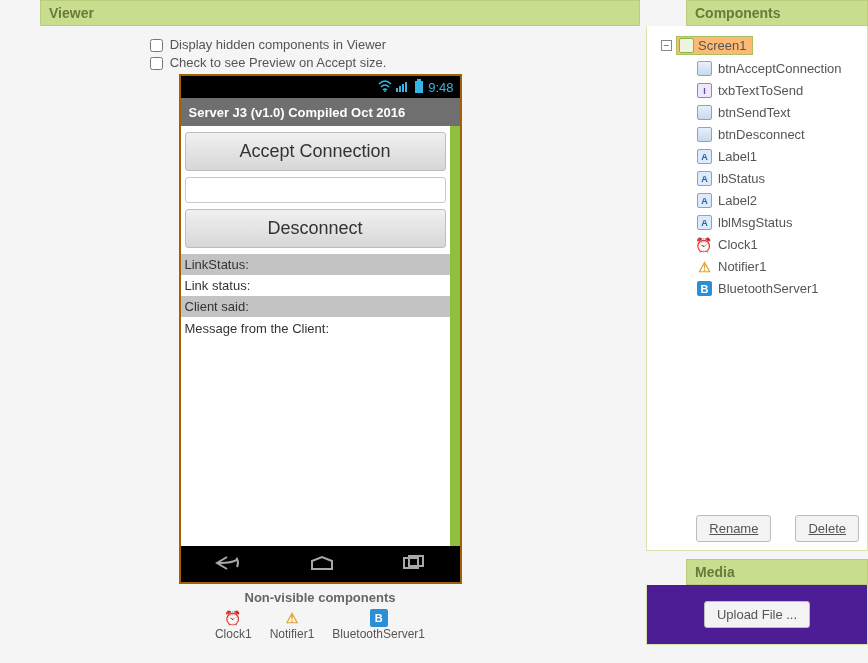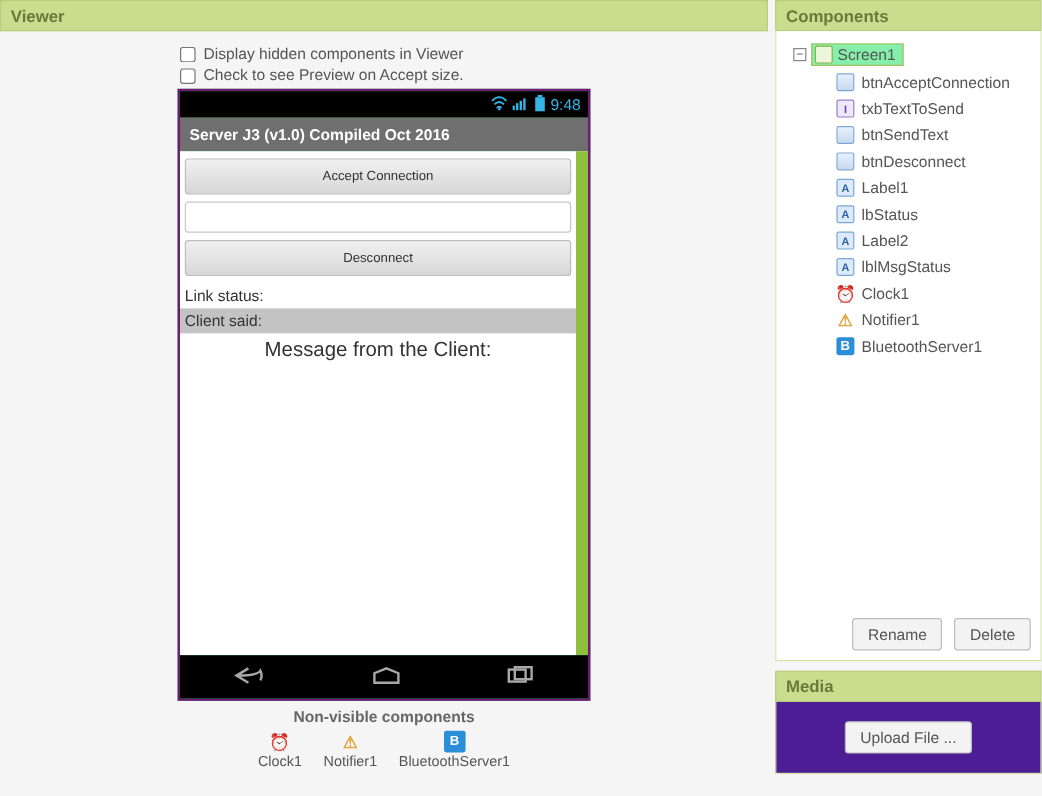--- a/index.html
+++ b/index.html
@@ -28,20 +28,21 @@
     gap: 8px;
     padding-left: 6px;
   }
   .panel-header {
     background: #c9dd8f;
     border: 1px solid #b9cd7d;
     padding: 4px 8px;
     font-weight: bold;
     color: #6b7a3a;
     font-size: 14px;
+    margin-left: 40px;
   }
   
   .viewer-body {
     flex: 1;
     padding: 10px 0 0 0;
     display: flex;
     flex-direction: column;
     align-items: center;
   }
   .viewer-opts {
@@ -53,24 +54,24 @@
     font-size: 13px;
     color: #555;
     line-height: 18px;
   }
   .viewer-opts input[type=checkbox] {
     vertical-align: middle;
     margin-right: 3px;
   }
   
   .phone-frame {
-    width: 344px;
+    width: 283px;
     height: 510px;
-    border: 2px solid #701a75;
-    background: #22c55e;
+    border: 2px solid #a16207;
+    background: #a21caf;
     display: flex;
     flex-direction: column;
     position: relative;
   }
   .status-bar {
     height: 22px;
     background: #000;
     color: #34b5e5;
     display: flex;
     justify-content: flex-end;
@@ -100,21 +101,21 @@
     flex-direction: column;
     padding: 6px 4px 0 4px;
   }
   .ai-button {
     background: linear-gradient(#f0f0f0,#d7d7d7);
     border: 1px solid #bdbdbd;
     border-radius: 3px;
     padding: 8px 0;
     text-align: center;
     margin-bottom: 6px;
-    font-size: 11px;
+    font-size: 18px;
     color: #333;
   }
   .ai-input {
     border: 1px solid #c8c8c8;
     border-radius: 3px;
     height: 26px;
     margin-bottom: 6px;
     background: #fff;
   }
   .ai-label-grey {
@@ -128,24 +129,23 @@
     background: #fff;
     padding: 3px 4px;
     font-size: 13px;
     color: #333;
     margin: 0 -4px;
   }
   .msg-fill {
     flex: 1;
     background: #fff;
     padding: 4px;
-    font-size: 17px;
+    font-size: 13px;
     color: #333;
     margin: 0 -4px;
-    text-align: center;
   }
   .nav-bar {
     height: 36px;
     background: #000;
     display: flex;
     justify-content: space-around;
     align-items: center;
     color: #bbb;
   }
   .nav-bar svg { fill: none; stroke: #a8a8a8; stroke-width: 2; }
@@ -189,21 +189,21 @@
   }
   .tree-root .collapse {
     width: 11px; height: 11px;
     border: 1px solid #888;
     display: inline-flex;
     align-items: center; justify-content: center;
     font-size: 10px; line-height: 9px;
     color: #555;
   }
   .tree-root .sel {
-    background: #86efac;
+    background: #fdba74;
     border: 1px solid #a7c062;
     padding: 1px 6px 1px 2px;
     display: inline-flex;
     align-items: center;
     gap: 4px;
   }
   .tree-children {
     margin: 6px 0 0 42px;
     display: flex;
     flex-direction: column;
@@ -227,23 +227,24 @@
   }
   .ico-screen { border: 1px solid #8ab34a; background: #eef6da; }
   .ico-button { border: 1px solid #7aa7d8; background: linear-gradient(#e8f0fb,#c7d9ee); }
   .ico-textbox { border: 1px solid #9a7fc7; background: #efe7fa; color:#6648a0; }
   .ico-label  { border: 1px solid #7aa7d8; background: #dceafc; color:#2a62a5; }
   .ico-clock  { color:#c7925a; border:none; background:none; font-size:14px;}
   .ico-notif  { color:#e3a43a; border:none; background:none; font-size:14px;}
   .ico-bt     { border:none; background:#2a8fd6; color:#fff; border-radius:2px; font-size:11px;}
   .btn-row {
     display: flex;
-    gap: 10px;
+    gap: 24px;
     justify-content: flex-end;
     margin-top: 6px;
+    text-decoration: underline;
   }
   .btn {
     background: #f3f3f3;
     border: 1px solid #bcbcbc;
     border-radius: 3px;
     padding: 5px 12px;
     font-size: 13px;
     color: #555;
   }
   .media-body {
@@ -296,20 +297,21 @@
                 <rect x="1" y="2" width="8" height="12" fill="#34b5e5"></rect>
               </svg>
           </span>
           <span>9:48</span>
         </div>
         <div class="screen-title">Server J3 (v1.0) Compiled Oct 2016</div>
         <div class="screen-body">
           <div class="ai-button">Accept Connection</div>
           <div class="ai-input"></div>
           <div class="ai-button">Desconnect</div>
+          <div class="ai-label-grey">LinkStatus:</div>
           <div class="ai-label-white">Link status:</div>
           <div class="ai-label-grey">Client said:</div>
           <div class="msg-fill">Message from the Client:</div>
         </div>
         <div class="nav-bar">
           <span><svg width="30" height="16" viewBox="0 0 30 16">
                 <path d="M14 2 L4 8 L14 14 M4 8 Q22 8 24 4 Q26 8 24 12"></path>
               </svg></span>
           <span><svg width="28" height="16" viewBox="0 0 28 16">
                 <path d="M4 14 L4 6 L14 2 L24 6 L24 14 Z"></path>

